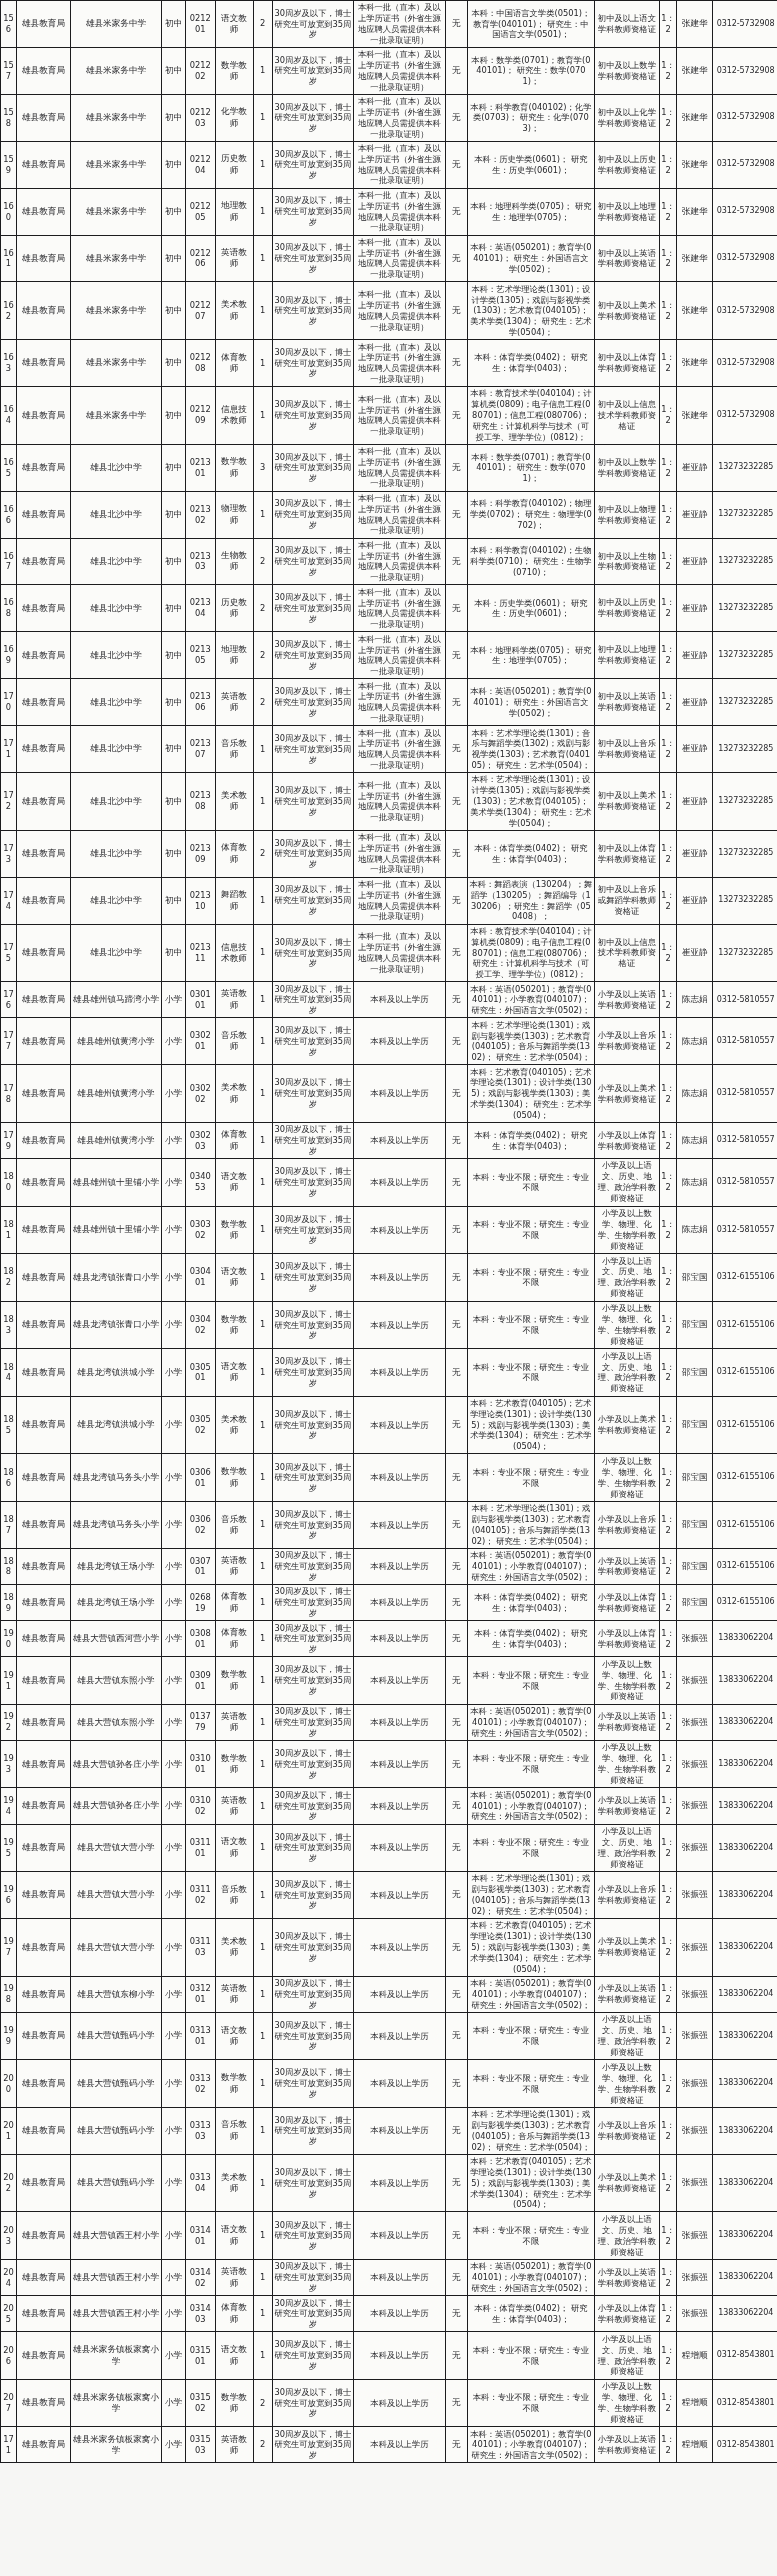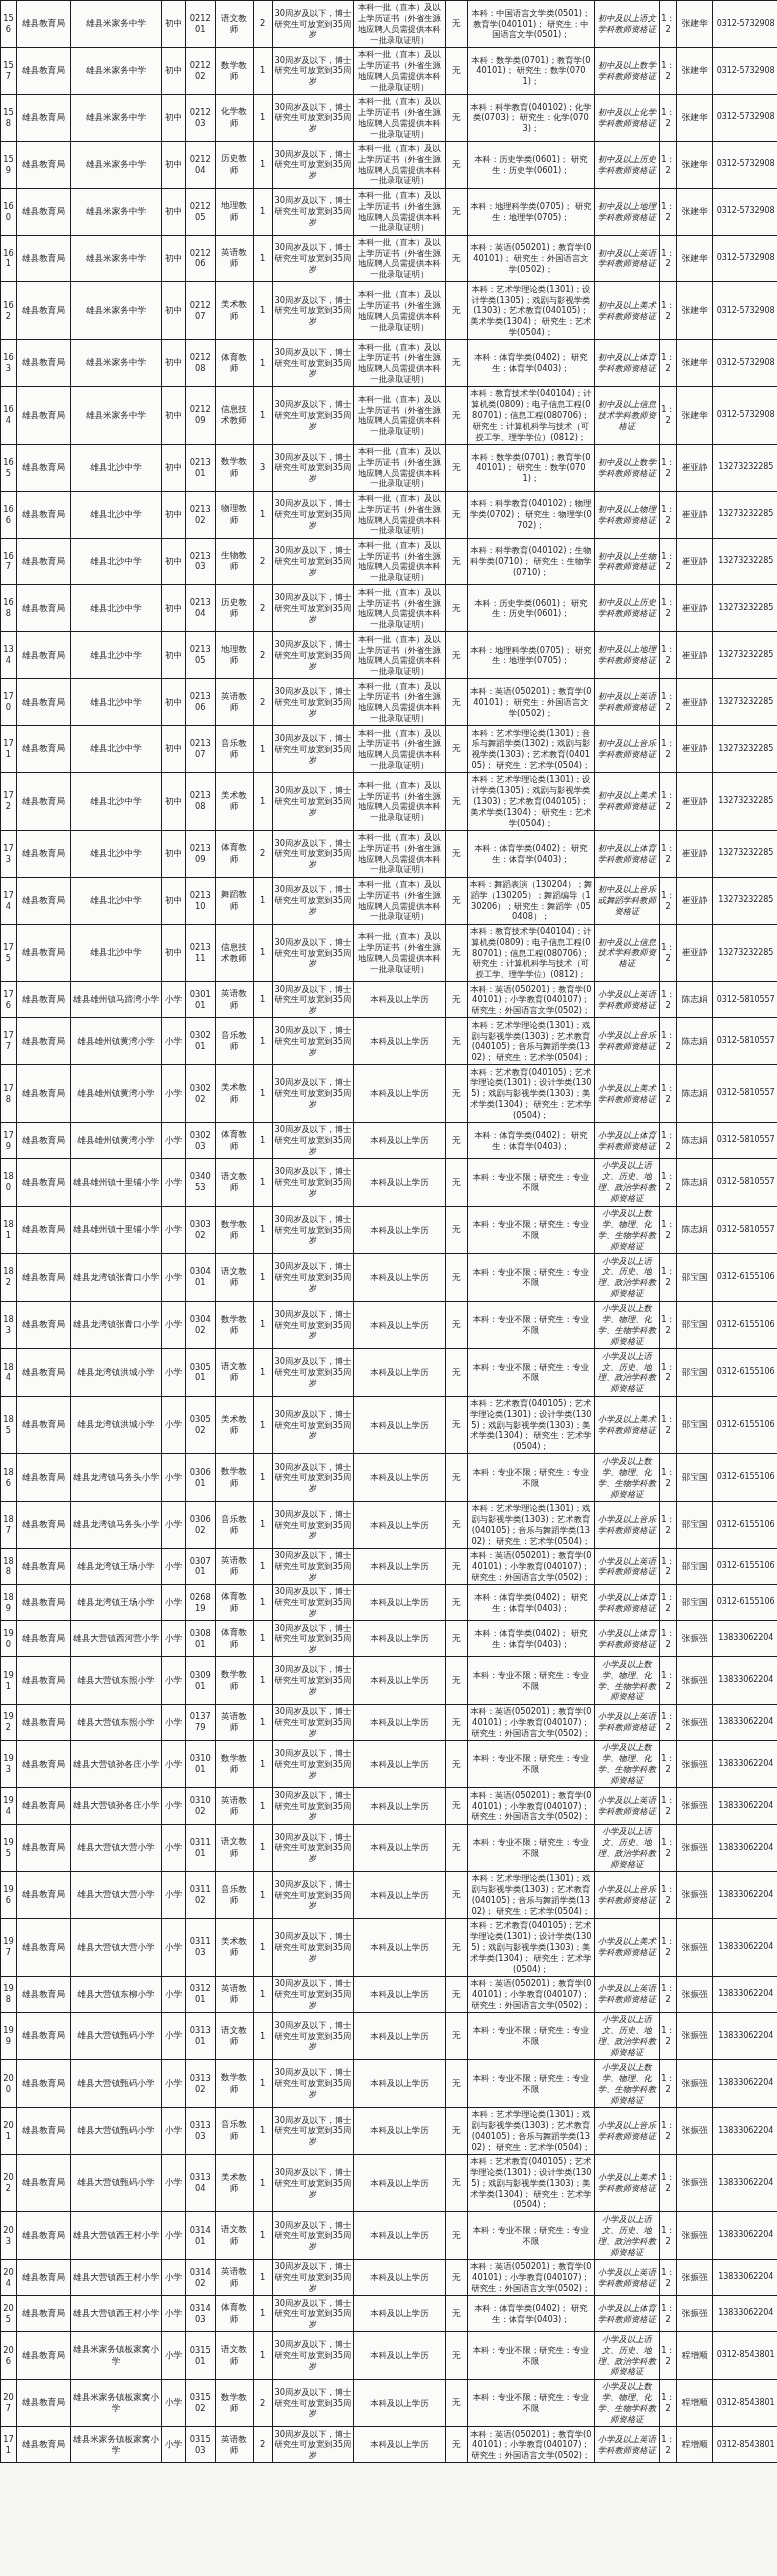--- a/index.html
+++ b/index.html
@@ -5,21 +5,21 @@
   html,body{margin:0;padding:0;background:#f6f6f4;}
   body{width:778px;font-family:"DejaVu Sans","Liberation Sans",sans-serif;color:#26262a;}
   .page{width:778px;background:#fafaf8;}
   table{border-collapse:collapse;table-layout:fixed;width:778px;background:#fbfbf9;}
   td{border:1.4px solid #1c1c1e;text-align:center;vertical-align:middle;
      font-size:8.6px;line-height:1.32;padding:1.4px 1.4px;word-break:break-all;}
   td.c-seq,td.c-code{font-size:8.3px;}
   td.c-count,td.c-ratio{font-size:8.3px;}
   td.c-age,td.c-education,td.c-major{font-size:8.3px;line-height:1.3;}
   td.c-phone{font-size:8px;letter-spacing:-0.1px;}
-  td.c-certificate{font-size:8.3px;font-style:italic;}
+  td.c-certificate{font-size:8.3px;}
   tr{page-break-inside:avoid;}
 </style>
 </head>
 <body>
 
 <div class="page">
   <table>
     <colgroup>
       <col style="width:16px">
         <col style="width:54px">
@@ -253,21 +253,21 @@
           <td class="c-age">30周岁及以下，博士研究生可放宽到35周岁</td>
           <td class="c-education">本科一批（直本）及以上学历证书（外省生源地应聘人员需提供本科一批录取证明）</td>
           <td class="c-other">无</td>
           <td class="c-major">本科：历史学类(0601)； 研究生：历史学(0601)；</td>
           <td class="c-certificate">初中及以上历史学科教师资格证</td>
           <td class="c-ratio">1：2</td>
           <td class="c-contact">崔亚静</td>
           <td class="c-phone">13273232285</td>
         </tr>
         <tr>
-          <td class="c-seq">134</td>
+          <td class="c-seq">169</td>
           <td class="c-department">雄县教育局</td>
           <td class="c-school">雄县北沙中学</td>
           <td class="c-stage">初中</td>
           <td class="c-code">021305</td>
           <td class="c-position">地理教师</td>
           <td class="c-count">2</td>
           <td class="c-age">30周岁及以下，博士研究生可放宽到35周岁</td>
           <td class="c-education">本科一批（直本）及以上学历证书（外省生源地应聘人员需提供本科一批录取证明）</td>
           <td class="c-other">无</td>
           <td class="c-major">本科：地理科学类(0705)； 研究生：地理学(0705)；</td>

